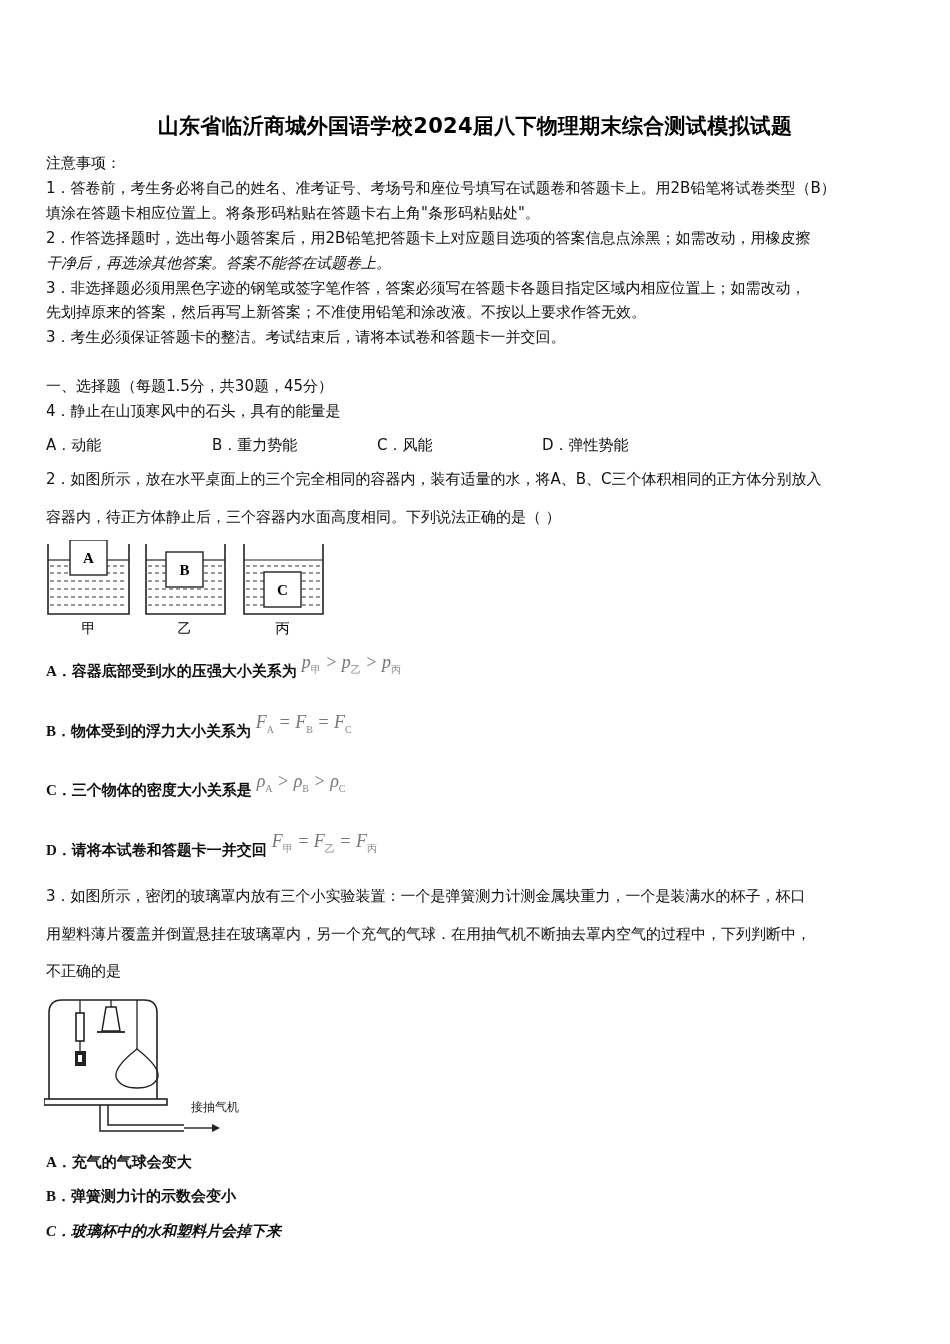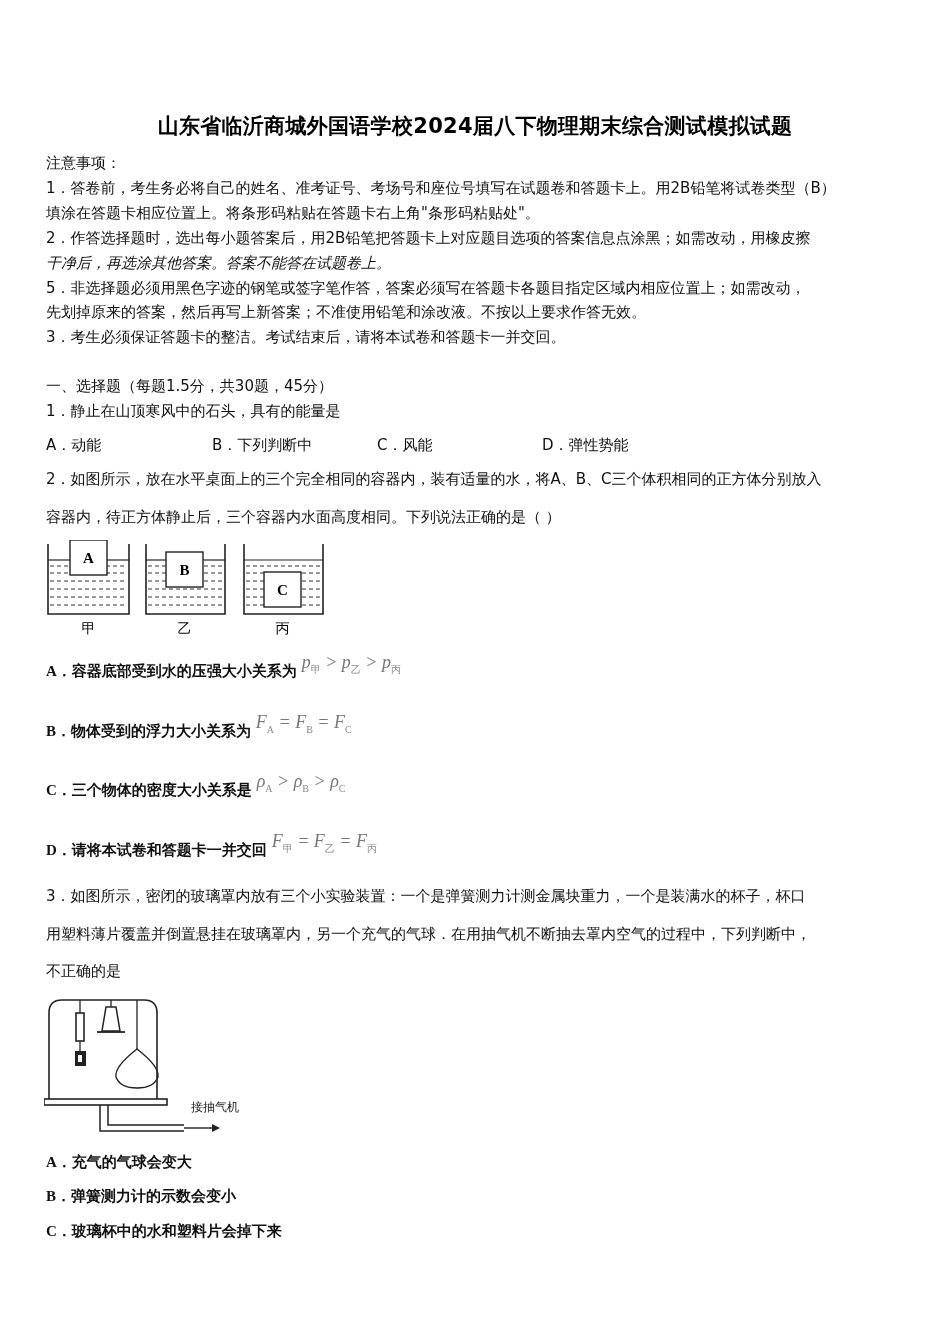--- a/index.html
+++ b/index.html
@@ -19,30 +19,30 @@
 </head>
 <body>
 
 <div class="abs title">山东省临沂商城外国语学校2024届八下物理期末综合测试模拟试题</div>
 
 <div class="abs line" style="top:153px;">注意事项：</div>
 <div class="abs line" style="top:178px;">1．答卷前，考生务必将自己的姓名、准考证号、考场号和座位号填写在试题卷和答题卡上。用2B铅笔将试卷类型（B）</div>
 <div class="abs line" style="top:203px;">填涂在答题卡相应位置上。将条形码粘贴在答题卡右上角"条形码粘贴处"。</div>
 <div class="abs line" style="top:228px;">2．作答选择题时，选出每小题答案后，用2B铅笔把答题卡上对应题目选项的答案信息点涂黑；如需改动，用橡皮擦</div>
 <div class="abs line" style="top:253px;font-style:italic;">干净后，再选涂其他答案。答案不能答在试题卷上。</div>
-<div class="abs line" style="top:278px;">5．非选择题必须用黑色字迹的钢笔或签字笔作答，答案必须写在答题卡各题目指定区域内相应位置上；如需改动，</div>
+<div class="abs line" style="top:278px;">3．非选择题必须用黑色字迹的钢笔或签字笔作答，答案必须写在答题卡各题目指定区域内相应位置上；如需改动，</div>
 <div class="abs line" style="top:302px;">先划掉原来的答案，然后再写上新答案；不准使用铅笔和涂改液。不按以上要求作答无效。</div>
 <div class="abs line" style="top:327px;">3．考生必须保证答题卡的整洁。考试结束后，请将本试卷和答题卡一并交回。</div>
 
 <div class="abs line" style="top:376px;">一、选择题（每题1.5分，共30题，45分）</div>
 
-<div class="abs line" style="top:401px;">1．静止在山顶寒风中的石头，具有的能量是</div>
+<div class="abs line" style="top:401px;">4．静止在山顶寒风中的石头，具有的能量是</div>
 <div class="abs optrow" style="top:435px;">
   <span style="left:0;"><span style="position:static">A．</span><span style="position:static">动能</span></span>
-  <span style="left:166px;"><span style="position:static">B．</span><span style="position:static">下列判断中</span></span>
+  <span style="left:166px;"><span style="position:static">B．</span><span style="position:static">重力势能</span></span>
   <span style="left:331px;"><span style="position:static">C．</span><span style="position:static">风能</span></span>
   <span style="left:496px;"><span style="position:static">D．</span><span style="position:static">弹性势能</span></span>
 </div>
 
 <div class="abs line" style="top:469px;">2．如图所示，放在水平桌面上的三个完全相同的容器内，装有适量的水，将A、B、C三个体积相同的正方体分别放入</div>
 <div class="abs line" style="top:507px;">容器内，待正方体静止后，三个容器内水面高度相同。下列说法正确的是（  ）</div>
 
 <svg class="abs" style="left:44px; top:540px;" width="290" height="100">
 
   <g>
@@ -142,15 +142,15 @@
   <path d="M93,54 Q70,72 72,82 Q76,93 93,93 Q110,93 114,82 Q116,72 93,54 Z" fill="none" stroke="#222" stroke-width="1.4"></path>
   <text x="147" y="116" font-size="12" fill="#222">接抽气机</text>
 </svg>
 
 <div class="abs line" style="top:1152px;">
   <span class="optA">A．</span><span class="optlabel">充气的气球会变大</span>
 </div>
 <div class="abs line" style="top:1186px;">
   <span class="optA">B．</span><span class="optlabel">弹簧测力计的示数会变小</span>
 </div>
-<div class="abs line" style="top:1221px;">
+<div class="abs line" style="top:1221px;font-style:italic;">
   <span class="optA">C．</span><span class="optlabel">玻璃杯中的水和塑料片会掉下来</span>
 </div>
 
 </body></html>

